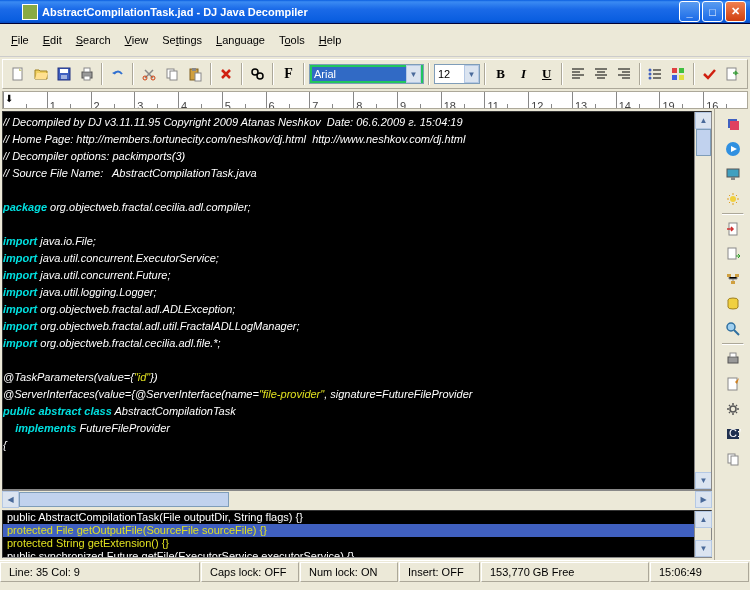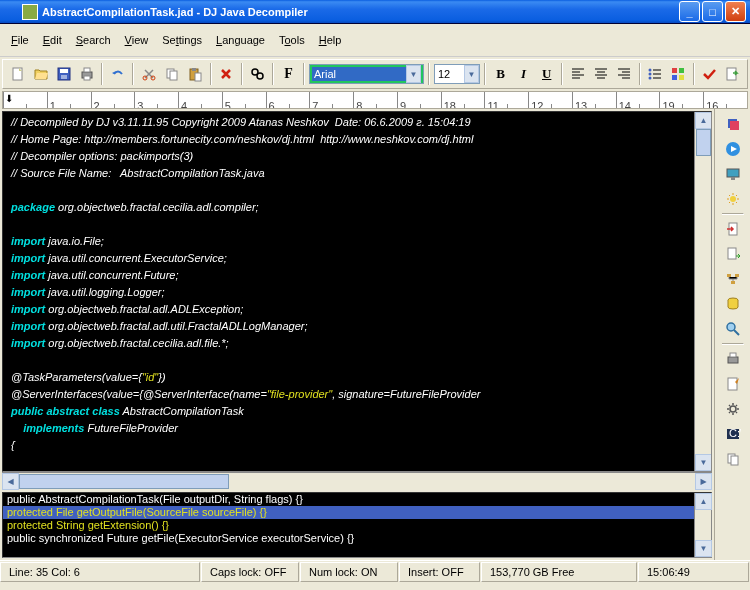--- a/index.html
+++ b/index.html
@@ -22,31 +22,31 @@
 .sizesel{width:48px;height:20px;border:1px solid #7f9db9;background:#fff;display:flex;align-items:center;padding:0 0 0 3px}
 .sizesel .fval{flex:1}
 .ruler{height:18px;background:#fff;border:1px solid #aca899;margin:0 2px;position:relative;overflow:hidden;font-size:7px;color:#444}
 .ruler .marks{position:absolute;inset:0;display:flex}
 .ruler .m{width:44px;border-left:1px solid #888;text-align:left;padding-left:2px;padding-top:8px;position:relative}
 .ruler .m::before{content:"";position:absolute;left:22px;top:12px;width:1px;height:4px;background:#888}
 .ruler .tab{position:absolute;left:2px;top:1px;color:#000;font-size:10px}
 .workarea{display:flex;height:451px}
 .editorcol{flex:1;display:flex;flex-direction:column;padding:2px}
 .editor{flex:1;background:#000;color:#fff;font-family:Arial,sans-serif;font-size:13px;font-style:italic;overflow:hidden;position:relative;border:1px inset #888}
-.editor .content{padding:2px 8px;line-height:17px;white-space:pre}
+.editor .content{padding:2px 0;line-height:17px;white-space:pre}
 .kw{color:#00e0e0;font-weight:bold}
 .str{color:#e0e020}
 .vscroll{position:absolute;right:0;top:0;width:17px;height:100%;background:#ece9d8;border-left:1px solid #888}
 .vscroll .sbbtn{width:17px;height:17px;background:#dbe4f0;border:1px solid #b4c8e4;display:flex;align-items:center;justify-content:center;font-size:8px;color:#4a6a9a}
 .vscroll .thumb{width:15px;height:27px;background:#c1d2ee;border:1px solid #7f9db9;margin:0 1px}
 .hscroll{height:17px;background:#ece9d8;display:flex;border-top:1px solid #888}
 .hscroll .sbbtn{width:17px;height:17px;background:#dbe4f0;border:1px solid #b4c8e4;display:flex;align-items:center;justify-content:center;font-size:8px;color:#4a6a9a}
 .hscroll .track{flex:1;position:relative}
 .hscroll .thumb{position:absolute;left:0;top:1px;width:210px;height:15px;background:#c1d2ee;border:1px solid #7f9db9}
-.lower{height:66px;border:1px inset #888;margin-top:3px;background:#000;position:relative;display:flex}
+.lower{height:48px;border:1px inset #888;margin-top:3px;background:#000;position:relative;display:flex}
 .lower .list{flex:1;overflow:hidden}
 .lower .row{color:#fff;font-family:Arial,sans-serif;padding:0 4px;line-height:13px;font-size:11px}
 .lower .row.sel{background:#4060c0}
 .lower .row.prot{color:#e0e020}
 .lower .vscroll{position:relative;border-left:1px solid #888}
 .sidebar{width:36px;background:#ece9d8;border-left:1px solid #aca899;padding:4px 0;display:flex;flex-direction:column;align-items:center;gap:3px}
 .sideico{width:22px;height:22px;display:flex;align-items:center;justify-content:center;border:1px solid transparent}
 .statusbar{height:22px;background:#ece9d8;border-top:1px solid #fff;display:flex;align-items:center}
 .statusbar .cell{border:1px solid #aca899;border-top-color:#fff;border-left-color:#fff;height:20px;padding:3px 8px;margin-right:1px}
 svg{width:16px;height:16px}
@@ -372,19 +372,19 @@
   <div class="sideico">
         <svg viewBox="0 0 16 16">
           <rect x="3" y="3" width="7" height="9" fill="#fff" stroke="#888"></rect>
           <rect x="6" y="5" width="7" height="9" fill="#fff" stroke="#888"></rect>
         </svg>
       </div>
 </div>
 </div>
 
 <div class="statusbar">
-  <div class="cell" style="width:200px">Line:  35   Col:   6</div>
+  <div class="cell" style="width:200px">Line:  35   Col:   9</div>
   <div class="cell" style="width:98px">Caps lock: OFF</div>
   <div class="cell" style="width:98px">Num lock: ON</div>
   <div class="cell" style="width:81px">Insert: OFF</div>
-  <div class="cell" style="width:156px">153,770 GB Free</div>
+  <div class="cell" style="width:168px">153,770 GB Free</div>
   <div class="cell" style="flex:1;text-align:left">15:06:49</div>
 </div>
 
 </body></html>

